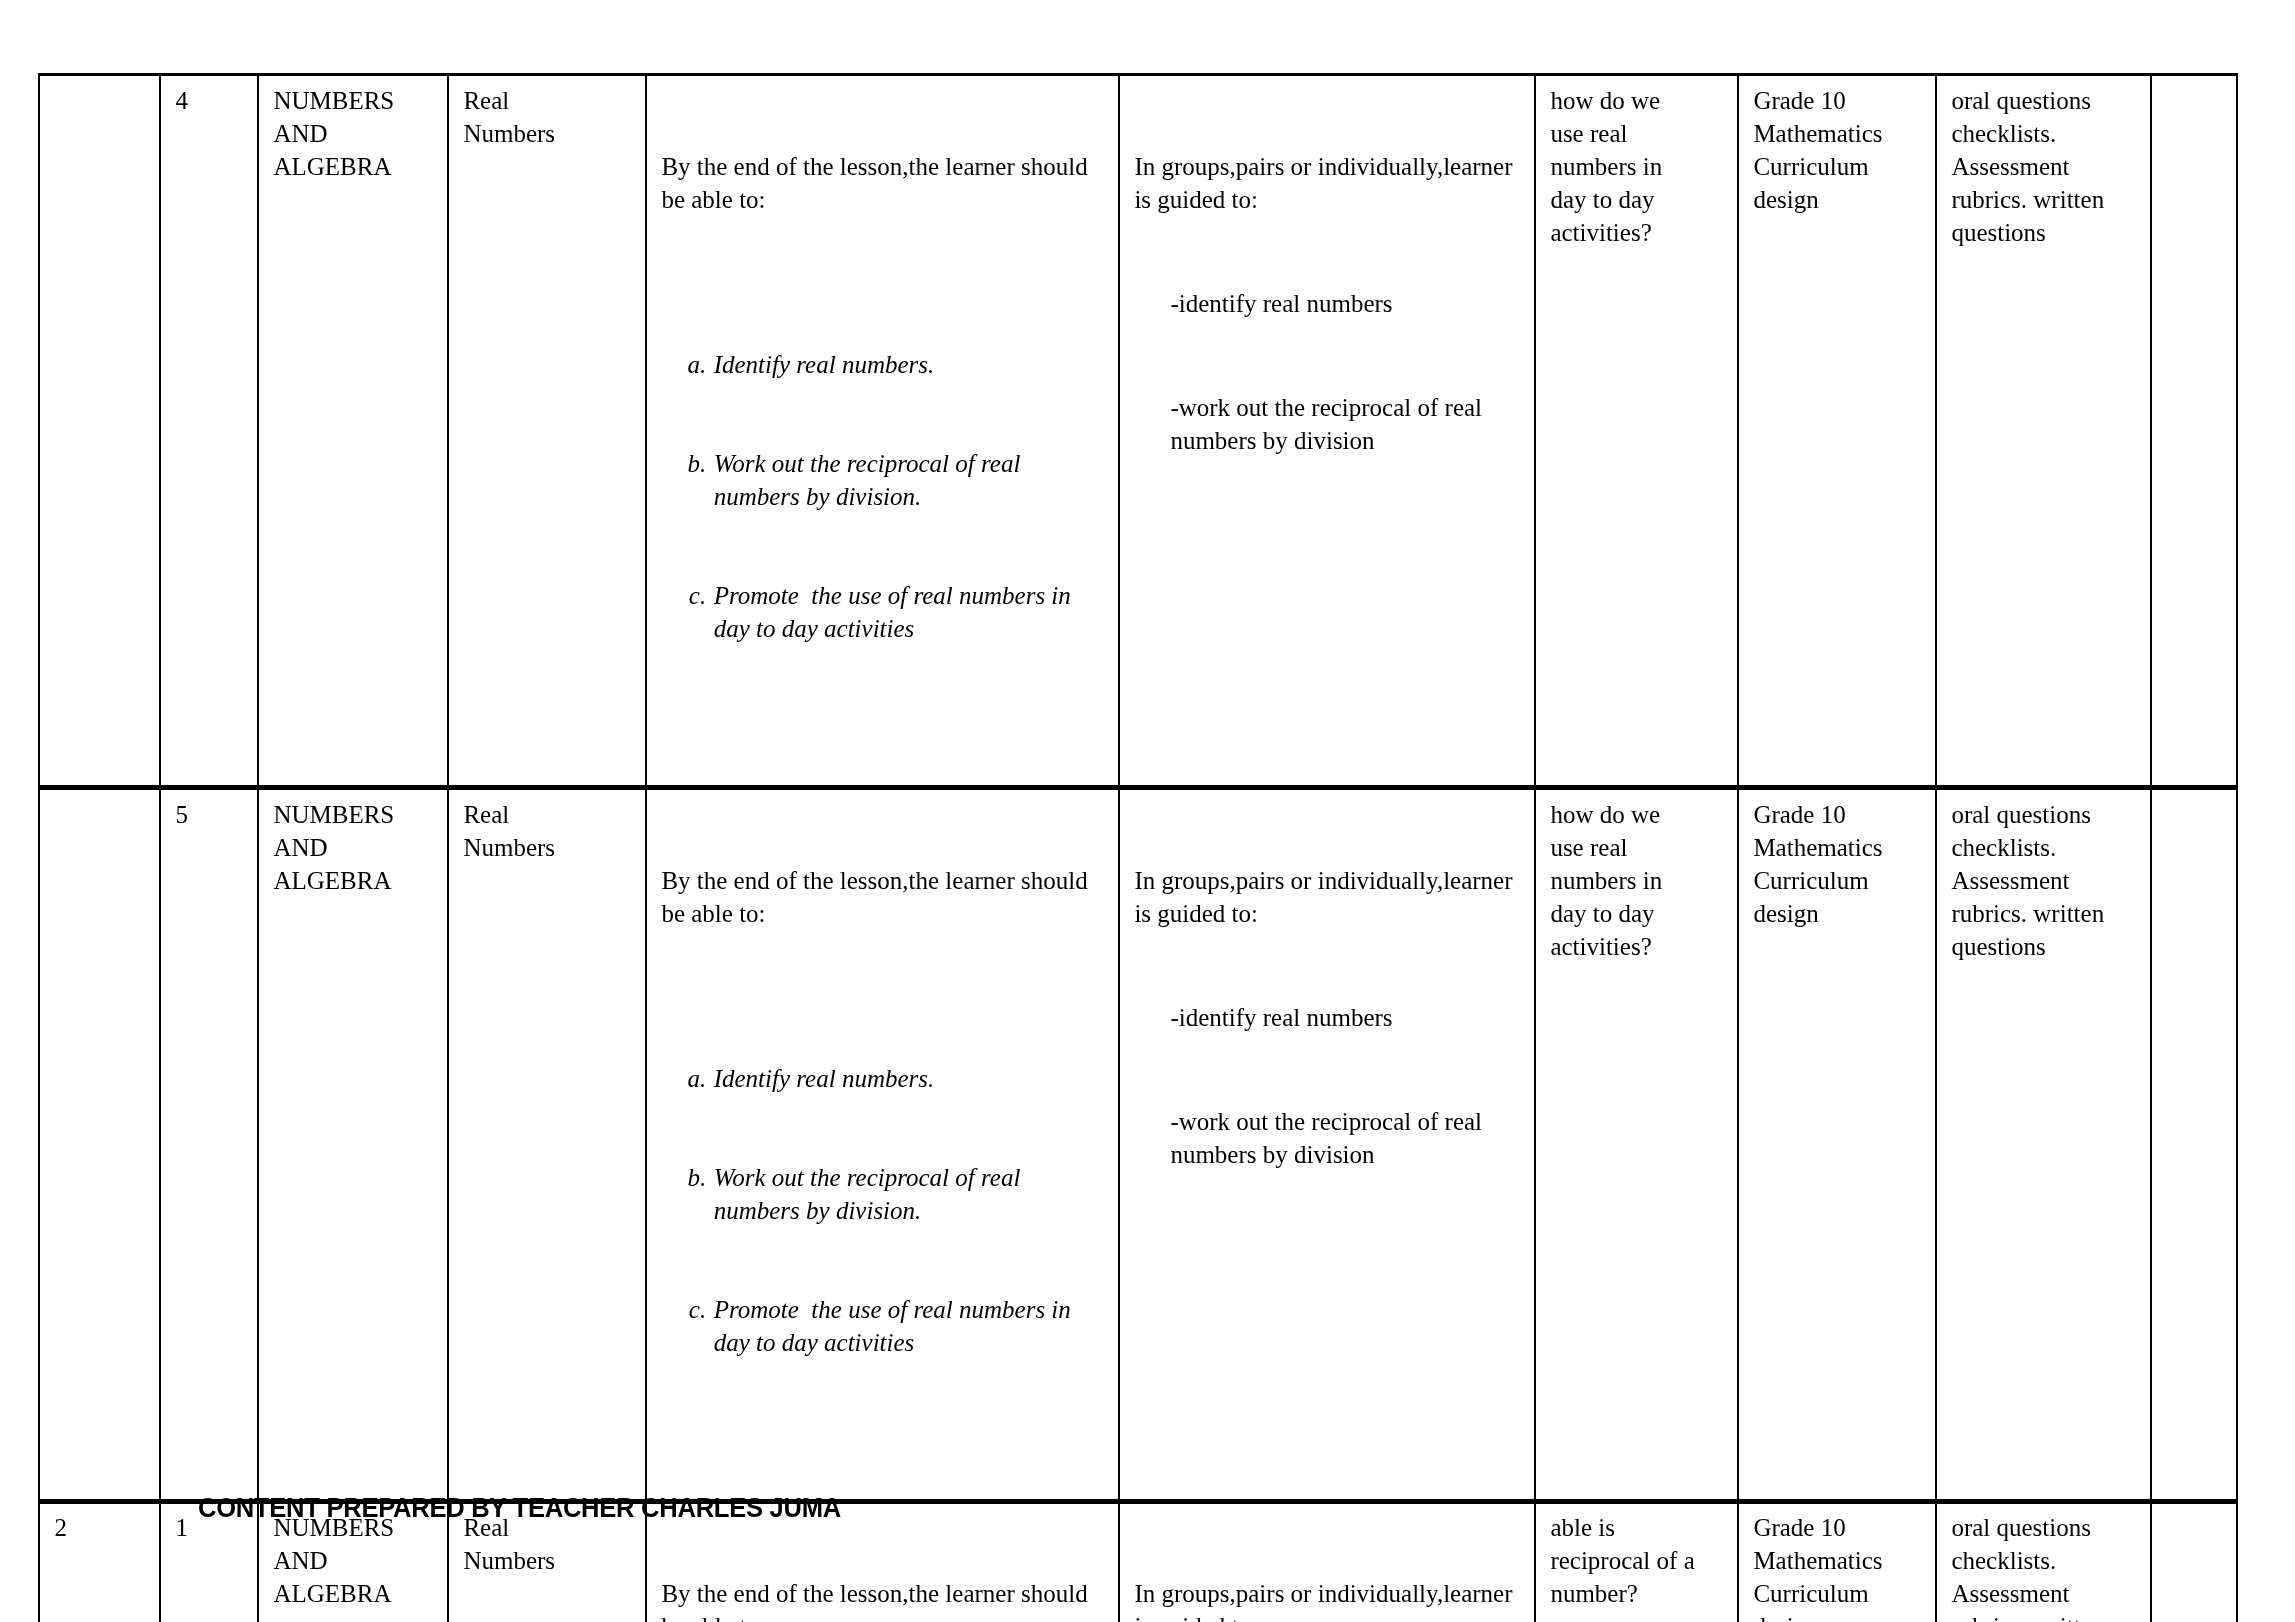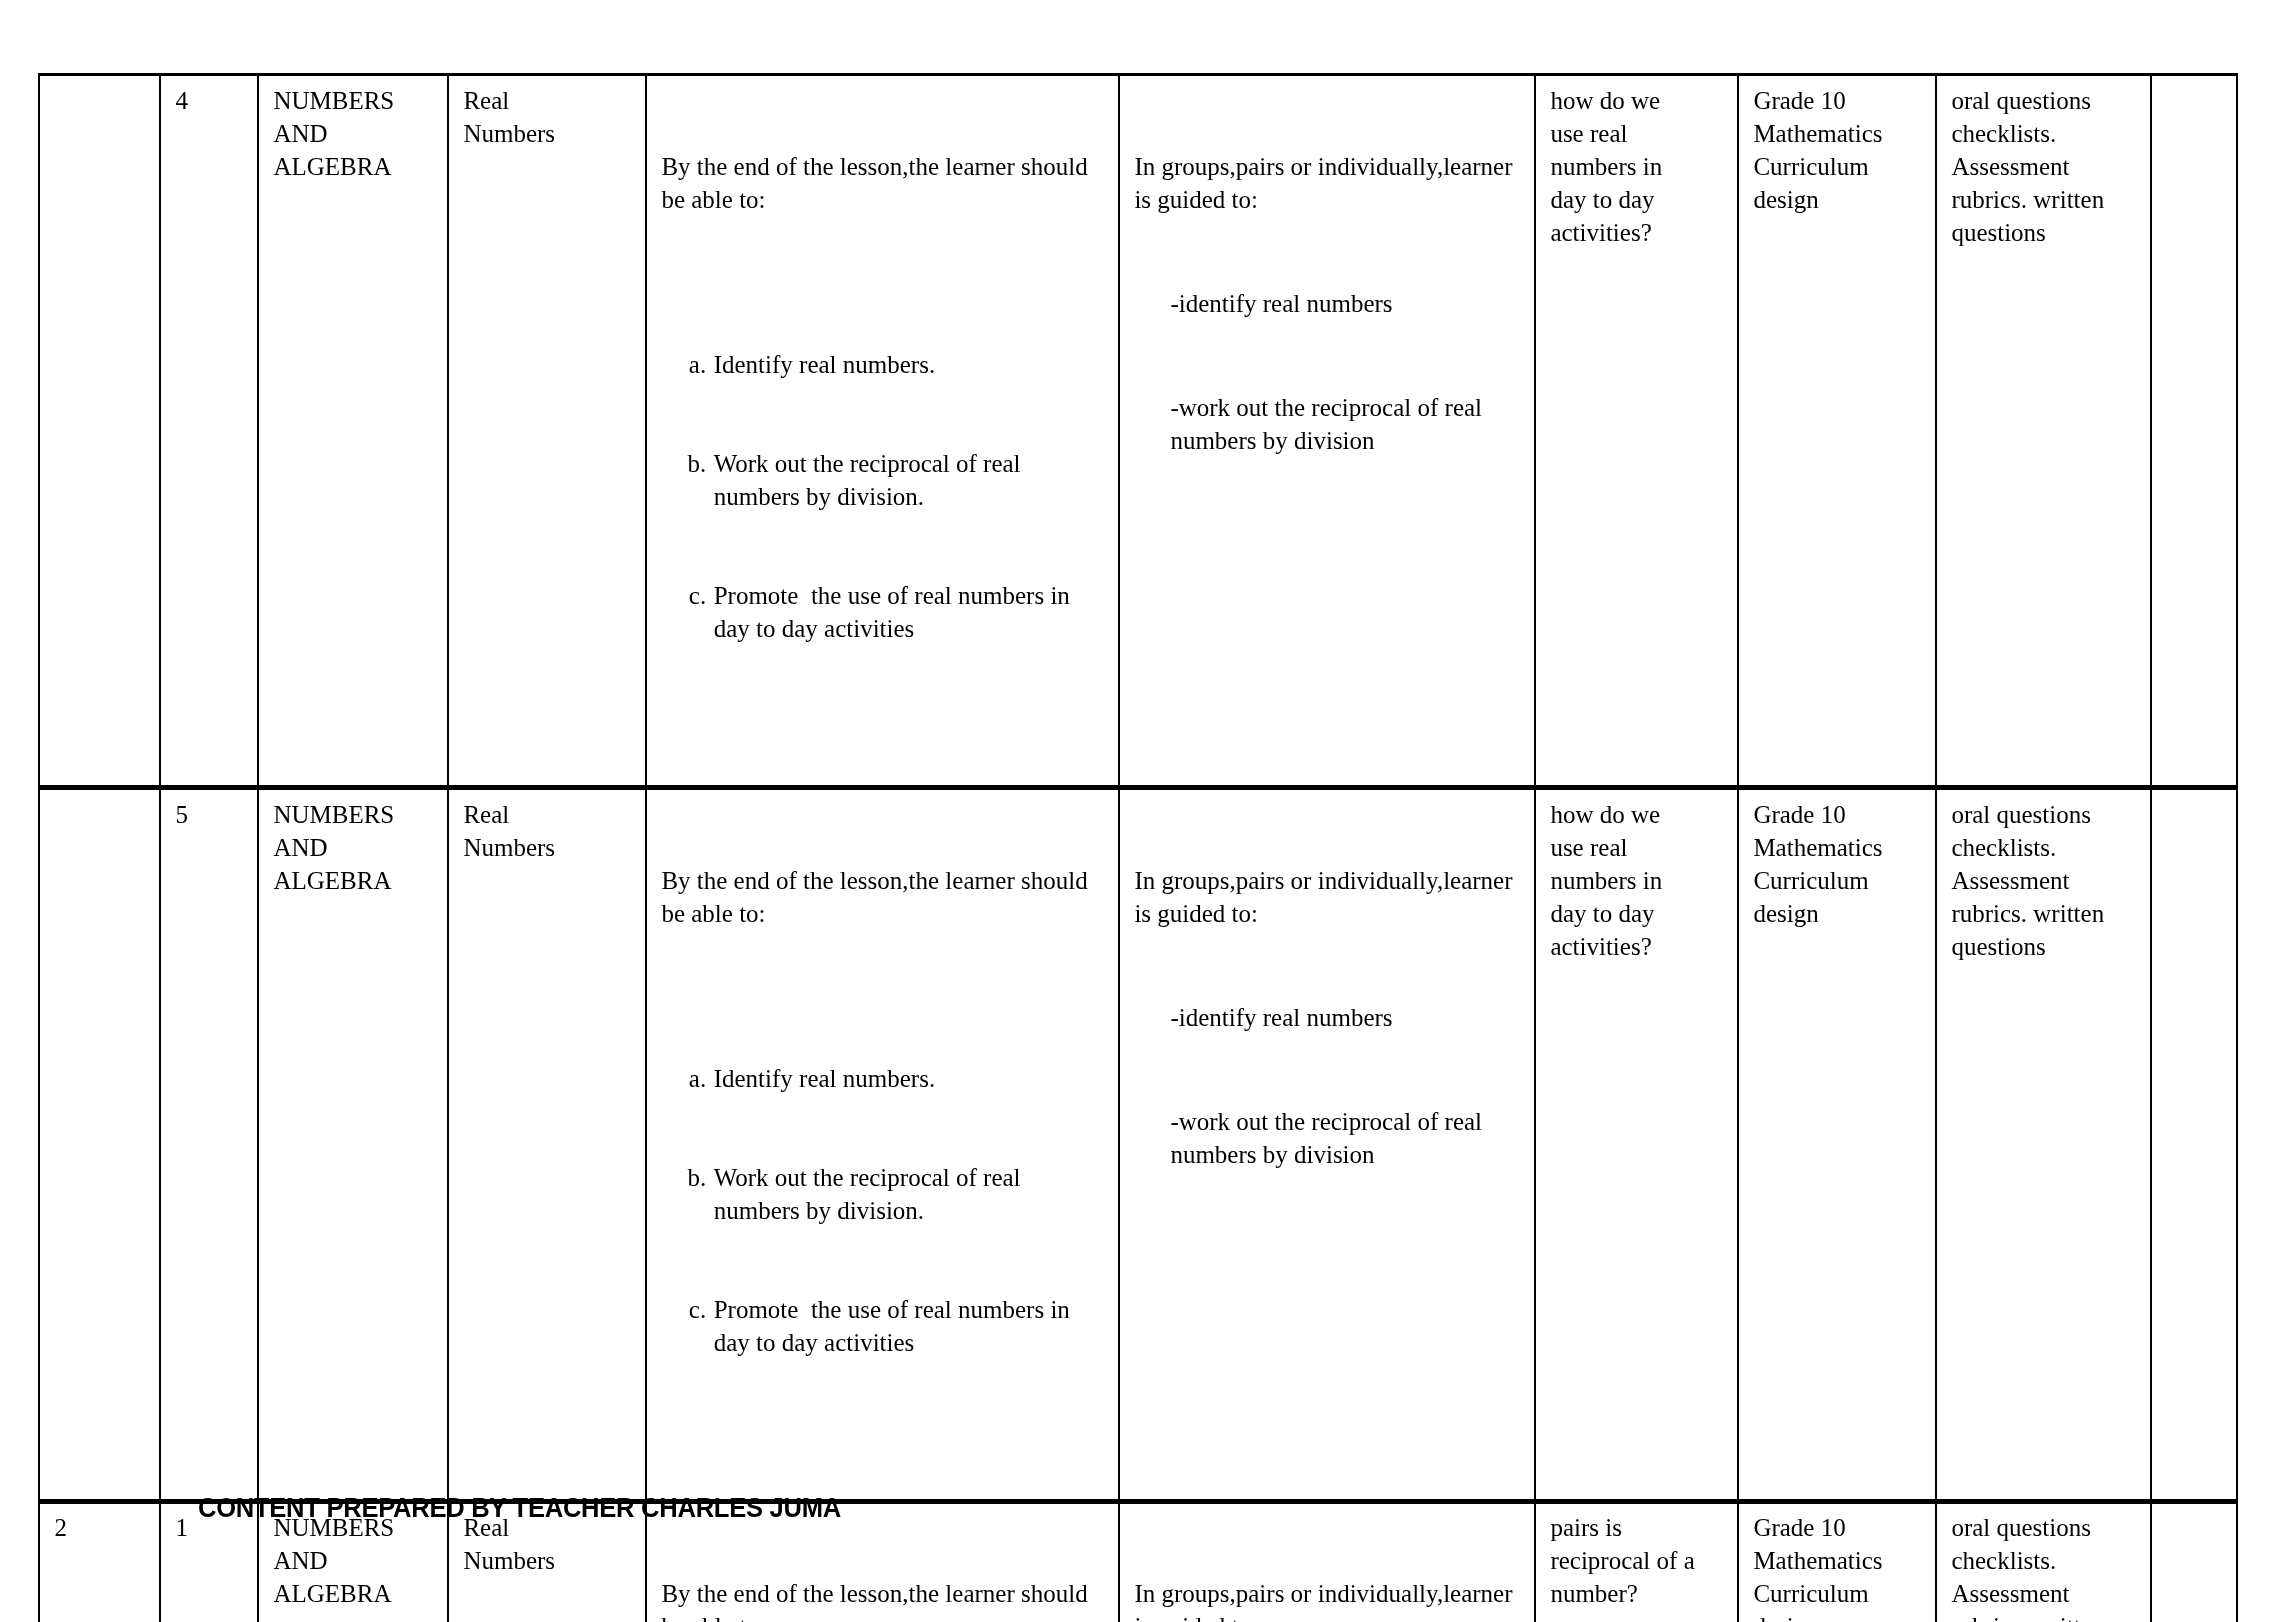--- a/index.html
+++ b/index.html
@@ -45,20 +45,21 @@
   td.c-week  { padding-left: 19.6px; }
   td.c-lesson{ padding-left: 26px; }
 
   .substrand-txt { max-width: 134px; }
   .inquiry-txt   { max-width: 149px; }
 
   ol.abc {
     margin: 0;
     padding-left: 51px;
     list-style-type: lower-alpha;
+    font-style: italic;
   }
   ol.abc li {
     padding-left: 1.3px;
     white-space: pre-wrap;
   }
   .exp-item { margin-top: 5.2px; margin-left: 36px; }
 
   .footer {
     position: absolute;
     left: 198px;
@@ -148,21 +149,21 @@
         <td><div class="substrand-txt">Real Numbers</div></td>
         <td>
           <div>By the end of the lesson,the learner should be able to:</div>
           
         </td>
         <td>
           <div>In groups,pairs or individually,learner is guided to:</div>
           
           
         </td>
-        <td><div class="inquiry-txt">pairs is reciprocal of a number?</div></td>
+        <td><div class="inquiry-txt">able is reciprocal of a number?</div></td>
         <td><div>Grade 10 Mathematics Curriculum design</div></td>
         <td><div>oral questions checklists. Assessment rubrics. written questions</div></td>
         <td><div></div></td>
       </tr>
 
     </tbody>
   </table>
 
   <div class="footer">CONTENT PREPARED BY TEACHER CHARLES JUMA</div>
 

